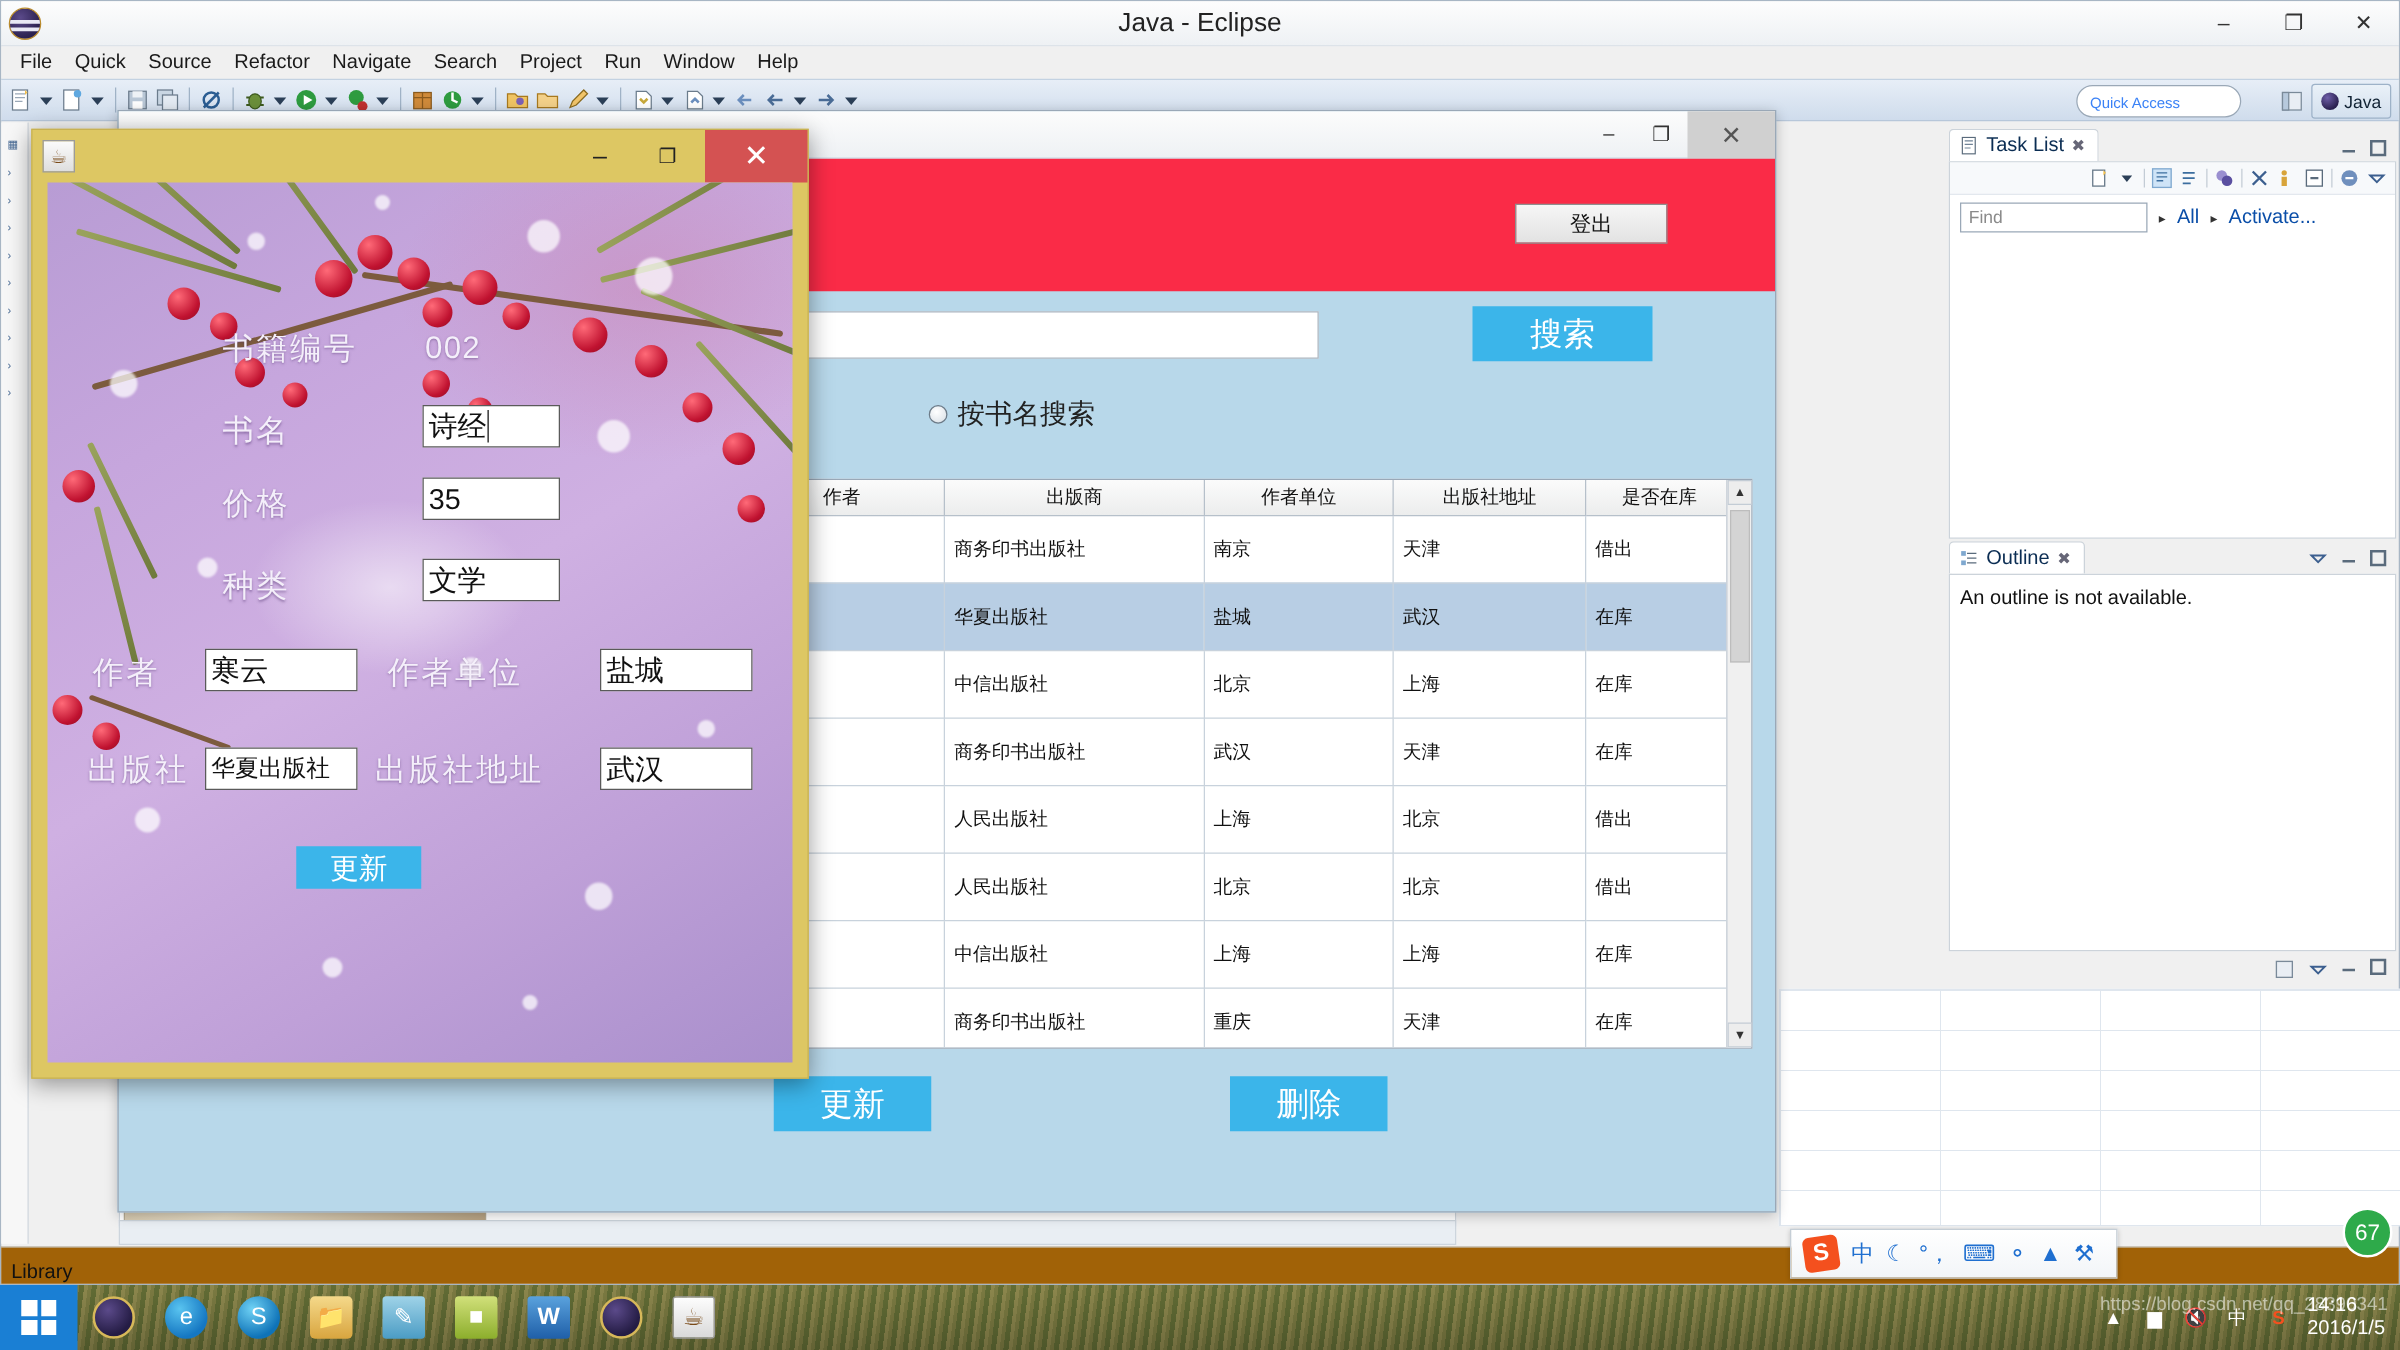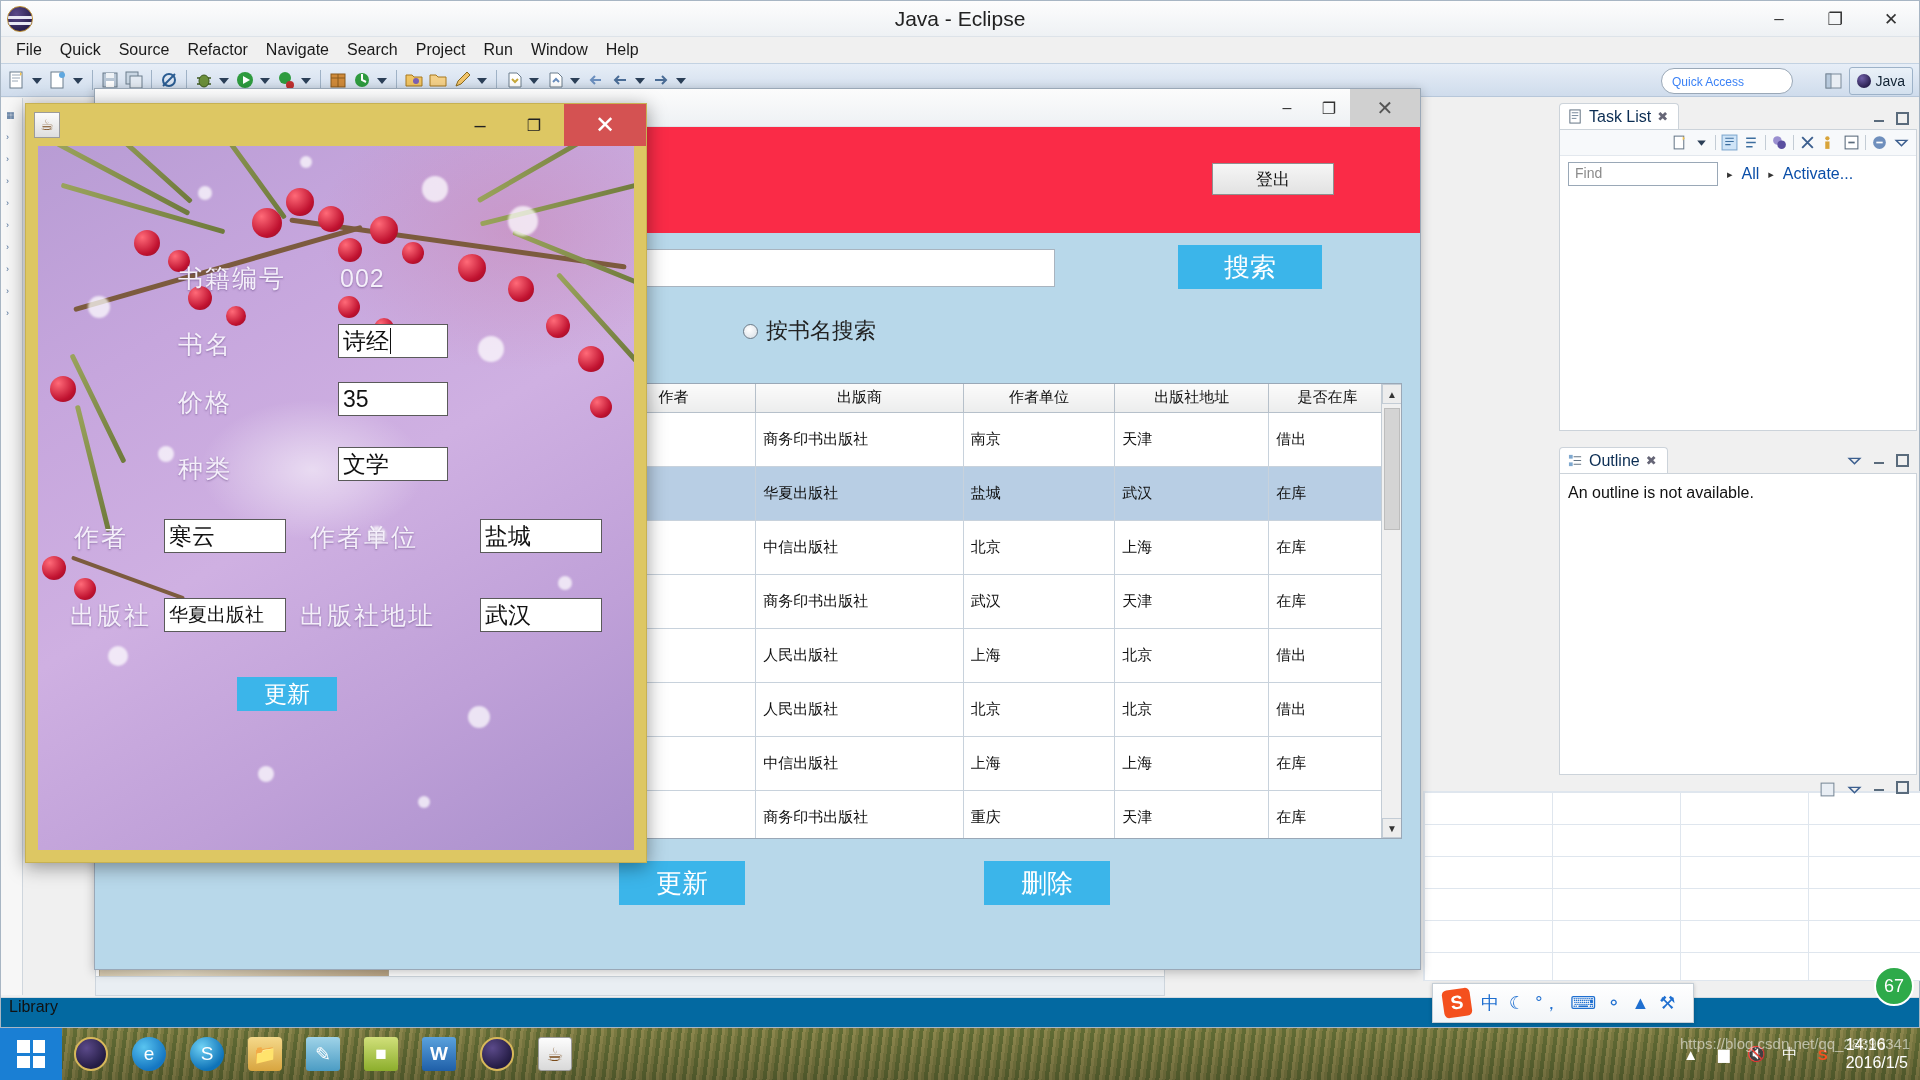--- a/index.html
+++ b/index.html
@@ -129,22 +129,22 @@
   .outline-msg { font-size: 16px; color: #111; padding: 10px 8px; }
 
   
   .vmin { width: 13px; height: 13px; position: relative; }
   .vmin:after { content:""; position:absolute; left:1px; bottom:3px; width:10px; height:2px; background:#5a6b7c;}
   .vmax { width: 13px; height: 13px; border: 2px solid #5a6b7c; }
 
   
   .ec-statusbar {
     position: absolute; left: 0; right: 0; bottom: 0; height: 30px;
-    background: #0369a1; border-top: 1px solid #d4dae0;
-    display: flex; align-items: flex-start; padding-left: 8px;
+    background: #a16207; border-top: 1px solid #d4dae0;
+    display: flex; align-items: flex-end; padding-left: 8px;
     font-size: 16px; color: #111;
   }
   .ec-bottomtabs {
     position: absolute; left: 94px; top: 975px; width: 1070px; height: 20px;
     background: #e9eef3; border: 1px solid #cdd5dd;
   }
   .ec-bigwhite {
     position: absolute; left: 94px; top: 100px; width: 1070px; height: 880px;
     background: #fff; border: 1px solid #cfd6dd;
   }
@@ -567,21 +567,21 @@
           <div class="find-row">
             <div class="find-box">Find</div>
             <span class="fcaret">▸</span>
             <span class="flink">All</span>
             <span class="fcaret">▸</span>
             <span class="flink">Activate...</span>
           </div>
         </div>
       </div>
 
-      <div style="height:330px; margin-top:14px;">
+      <div style="height:330px; ">
         <div class="view-tabstrip">
           <div class="view-tab">
             <svg width="15" height="15" viewBox="0 0 16 16">
                 <rect x="1" y="2" width="4" height="4" fill="#7fa8cf"></rect>
                 <path d="M6 4h8M6 8h8M6 12h8" stroke="#5a6b7c"></path>
                 <rect x="1" y="10" width="4" height="4" fill="#7fa8cf"></rect>
               </svg>
             <span>Outline</span>
             <span class="x">✖</span>
           </div>

